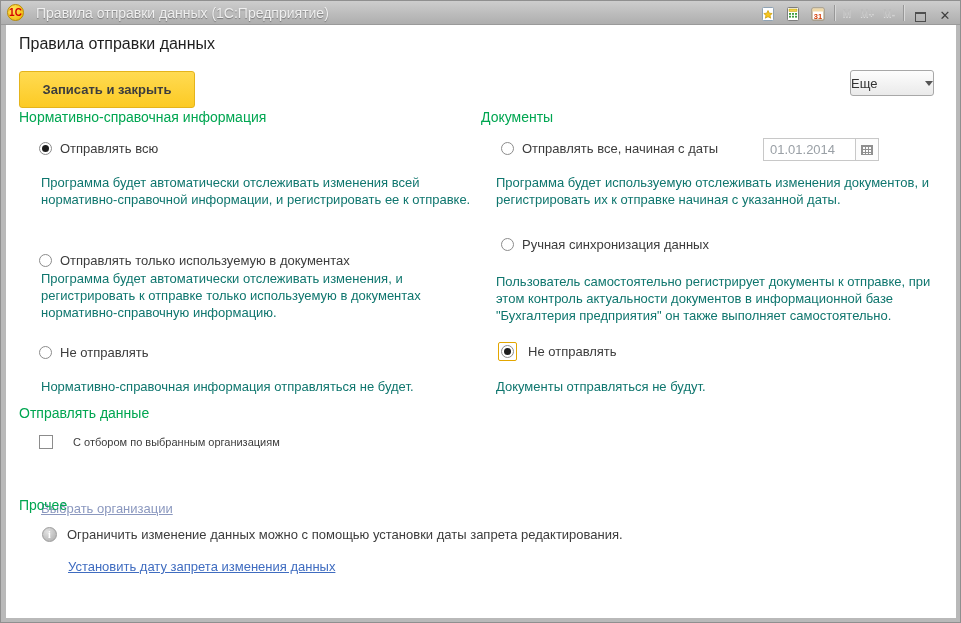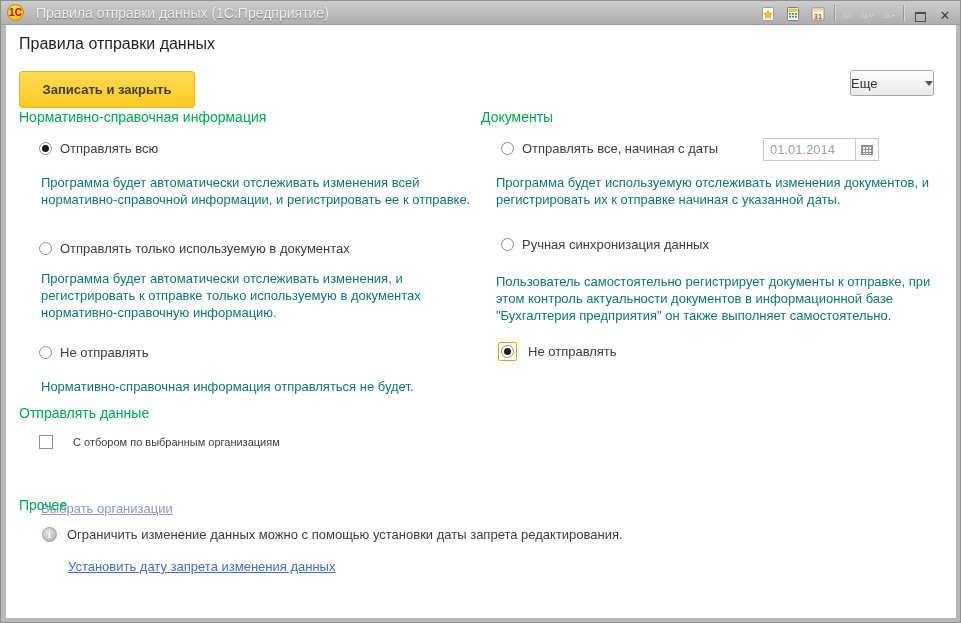--- a/index.html
+++ b/index.html
@@ -140,21 +140,21 @@
     </button>
 
     <div class="sec-h" style="left:13px; top:84px;">Нормативно-справочная информация</div>
 
     <div class="row" style="left:33px; top:116px;">
       <span class="radio checked"></span>
       <span class="rlabel">Отправлять всю</span>
     </div>
     <div class="hint w-left" style="left:35px; top:149px;">Программа будет автоматически отслеживать изменения всей нормативно-справочной информации, и регистрировать ее к отправке.</div>
 
-    <div class="row" style="left:33px; top:216px;">
+    <div class="row" style="left:33px; top:228px;">
       <span class="radio"></span>
       <span class="rlabel">Отправлять только используемую в документах</span>
     </div>
     <div class="hint w-left" style="left:35px; top:245px;">Программа будет автоматически отслеживать изменения, и регистрировать к отправке только используемую в документах нормативно-справочную информацию.</div>
 
     <div class="row" style="left:33px; top:320px;">
       <span class="radio"></span>
       <span class="rlabel">Не отправлять</span>
     </div>
     <div class="hint w-left" style="left:35px; top:353px;">Нормативно-справочная информация отправляться не будет.</div>
@@ -194,15 +194,16 @@
       <span class="rlabel">Ручная синхронизация данных</span>
     </div>
     <div class="hint w-right" style="left:490px; top:248px;">Пользователь самостоятельно регистрирует документы к отправке, при этом контроль актуальности документов в информационной базе "Бухгалтерия предприятия" он также выполняет самостоятельно.</div>
 
     <div class="row" style="left:495px; top:319px;">
       <span class="focus-ring">
         <span class="radio checked"></span>
       </span>
       <span class="rlabel">Не отправлять</span>
     </div>
+    <div class="hint w-right" style="left:490px; top:353px;">Документы отправляться не будут.</div>
 
   </div>
 </div>
 
 </body></html>

